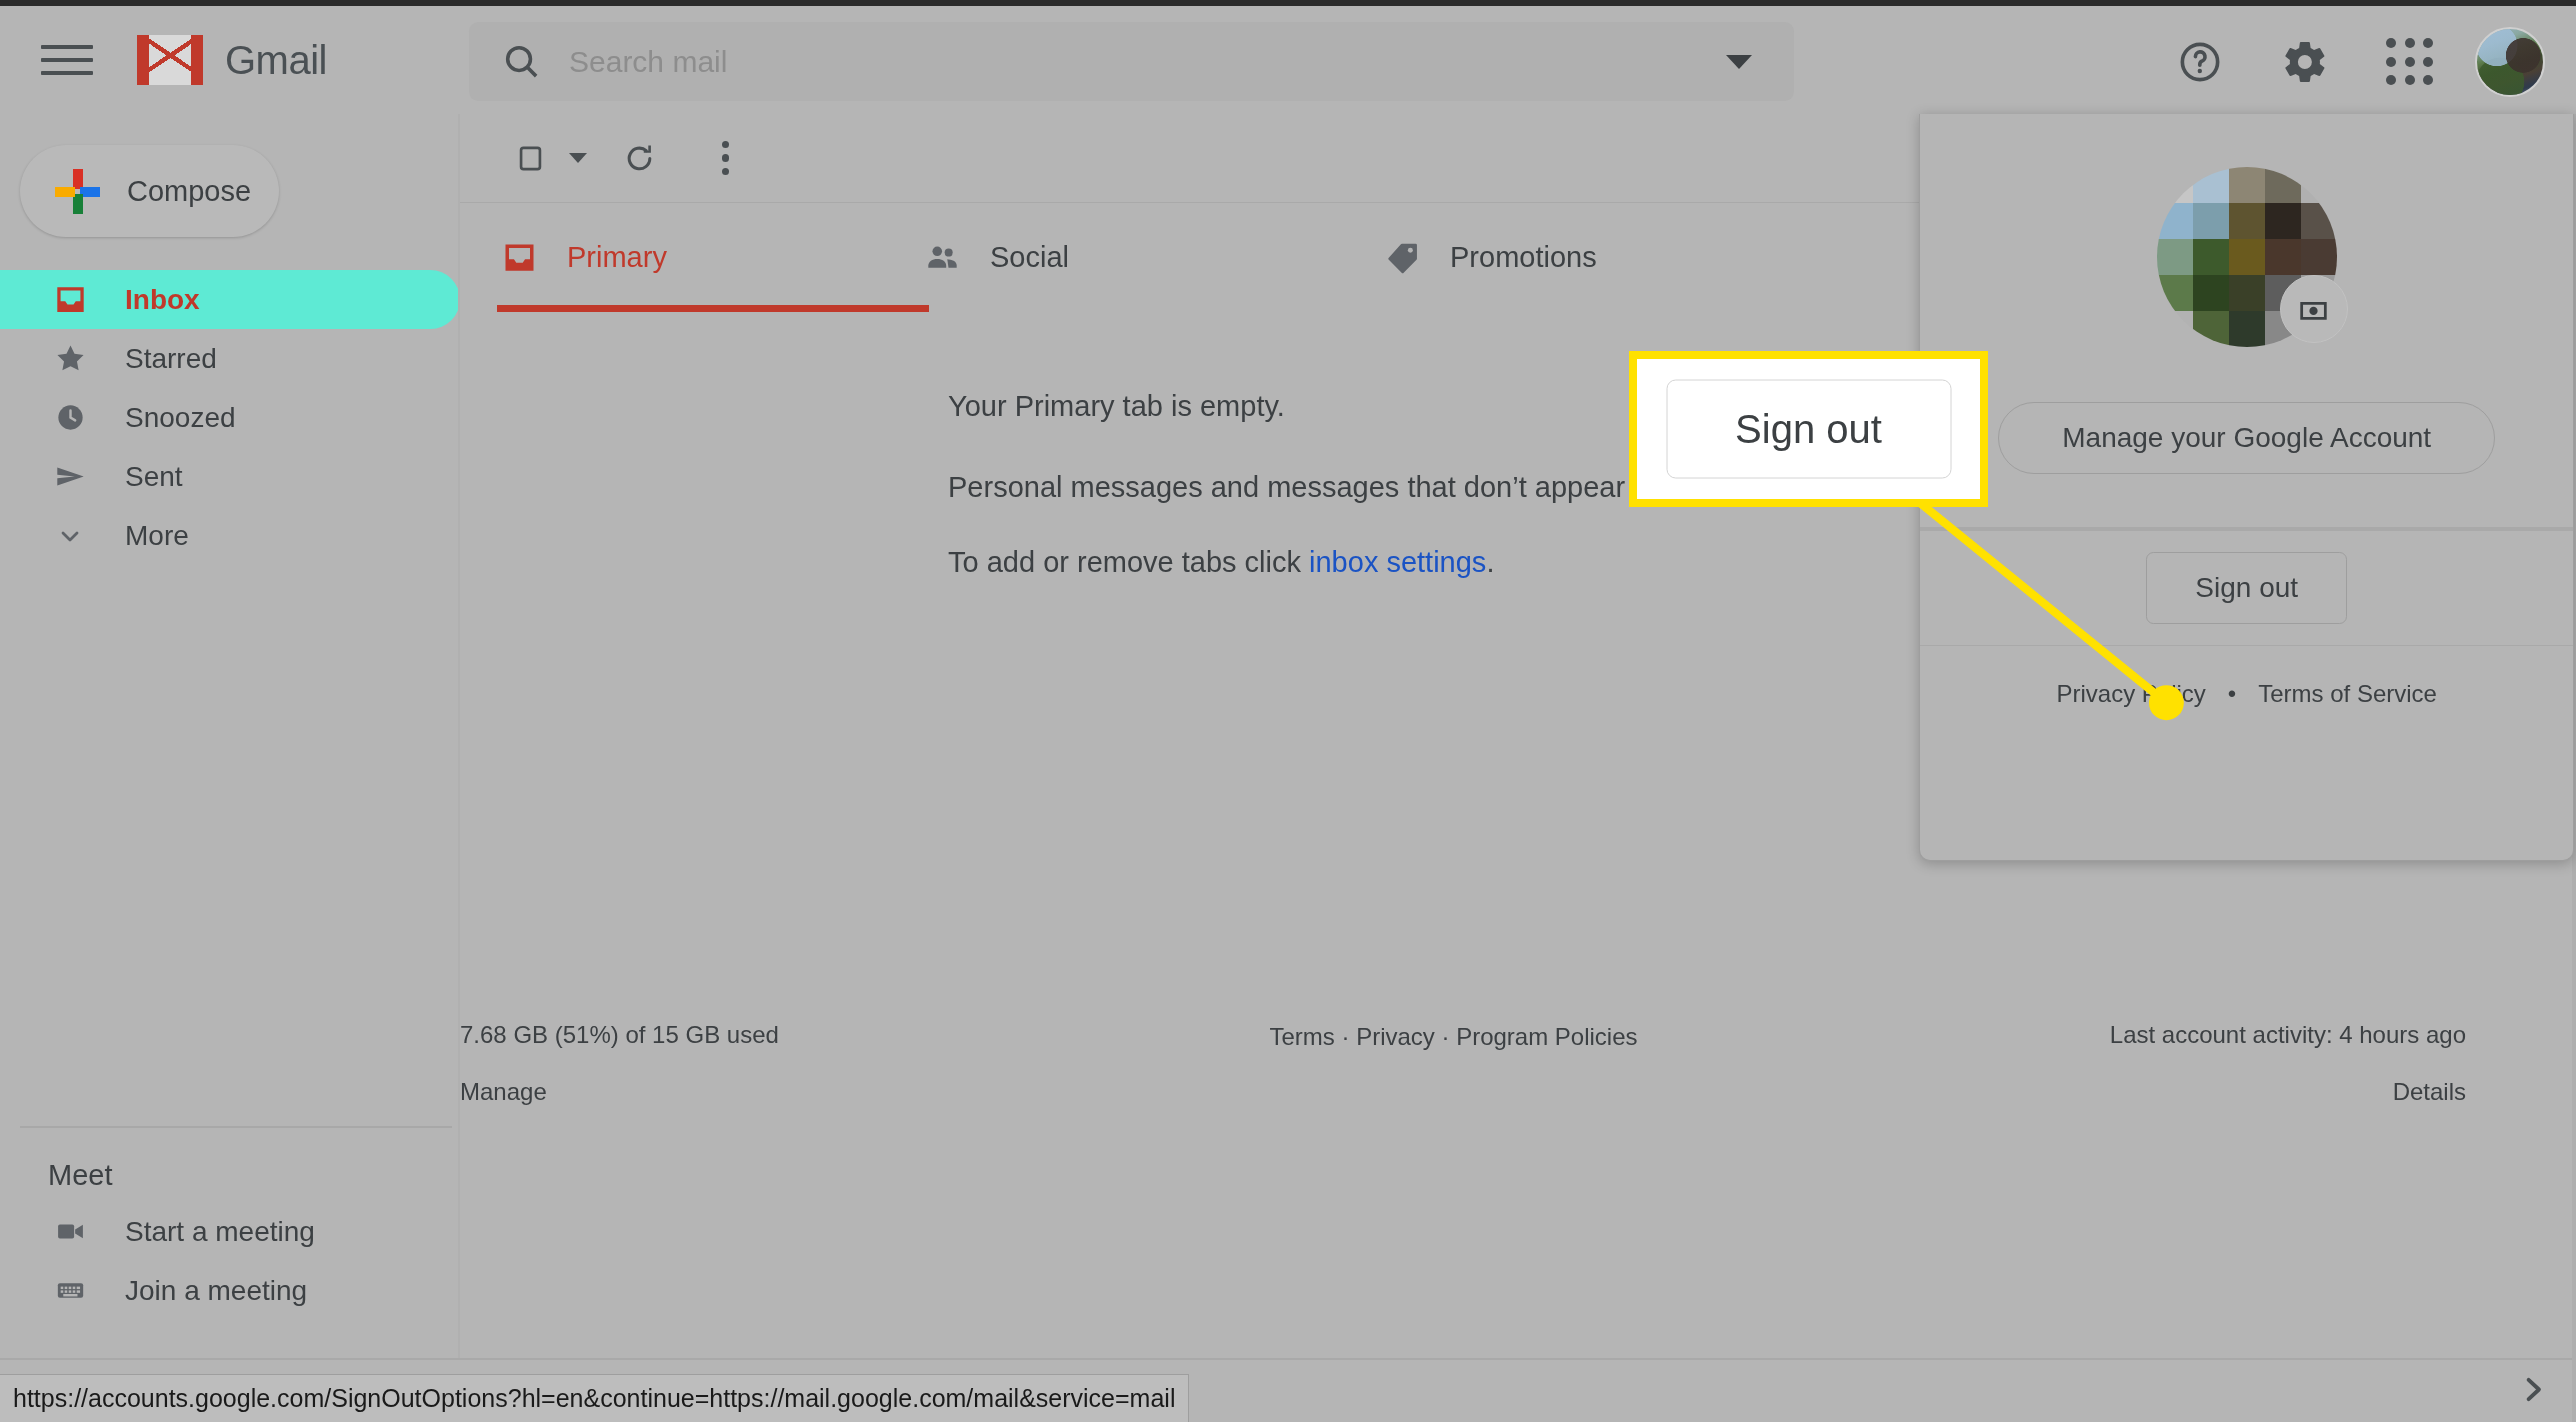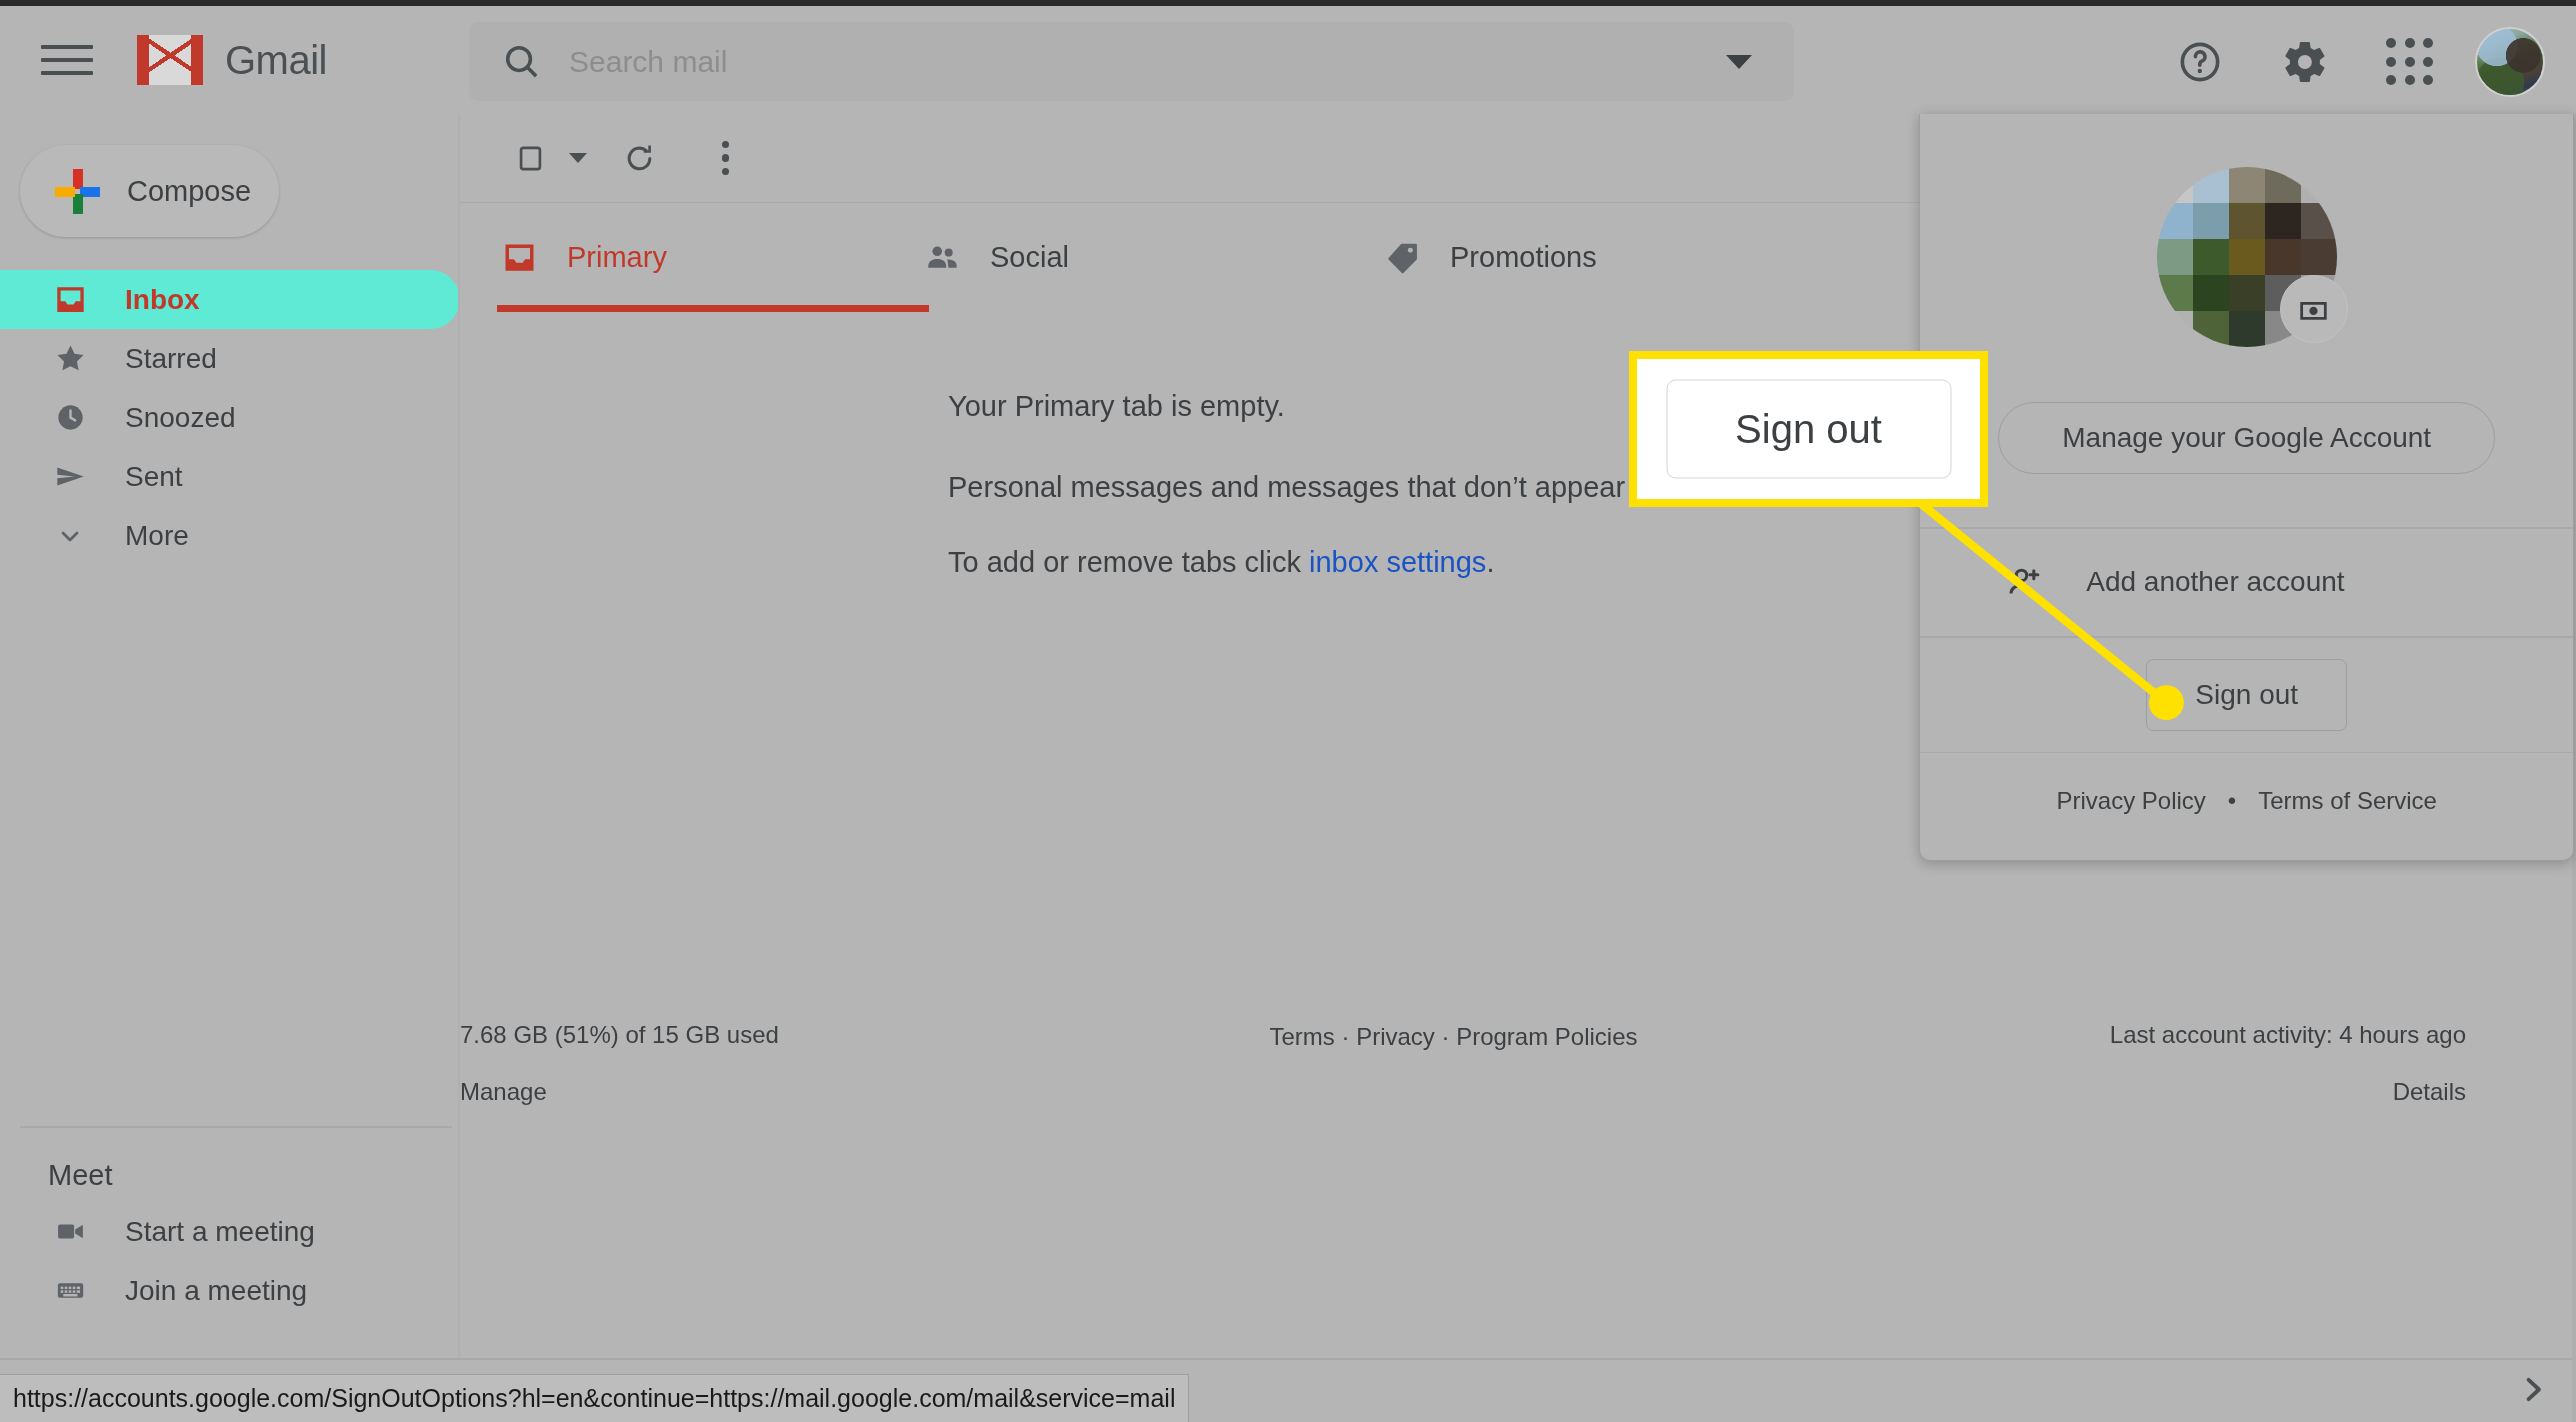--- a/index.html
+++ b/index.html
@@ -562,30 +562,20 @@
           <path fill="none" stroke="#3c4043" stroke-width="2" d="M3.4 7.6h17.2v10.8H3.4z"></path>
           <circle cx="12" cy="13" r="3" fill="#3c4043"></circle>
         </svg>
       </div>
     </div>
 
     <div class="manage-btn">Manage your Google Account</div>
 
     <div class="acct-sep"></div>
 
-    <div class="acct-row">
-      <span class="acct-row-ico">
-        <svg width="37" height="37" viewBox="0 0 24 24">
-          <circle cx="9.4" cy="7.4" r="3.4" fill="none" stroke="#3c4043" stroke-width="2"></circle>
-          <path fill="none" stroke="#3c4043" stroke-width="2" d="M2.6 19.2c0-3.4 3-5.4 6.8-5.4 1.4 0 2.7.3 3.8.8"></path>
-          <path fill="none" stroke="#3c4043" stroke-width="2" stroke-linecap="round" d="M17.4 4.4v5.2M14.8 7h5.2"></path>
-        </svg>
-      </span>
-      <span class="acct-row-label">Add another account</span>
-    </div>
 
     <div class="acct-sep" style="margin-top:0"></div>
 
     <div class="signout-wrap">
       <div class="signout-btn">Sign out</div>
     </div>
 
     <div class="acct-sep" style="margin-top:0"></div>
 
     <div class="acct-footer">

